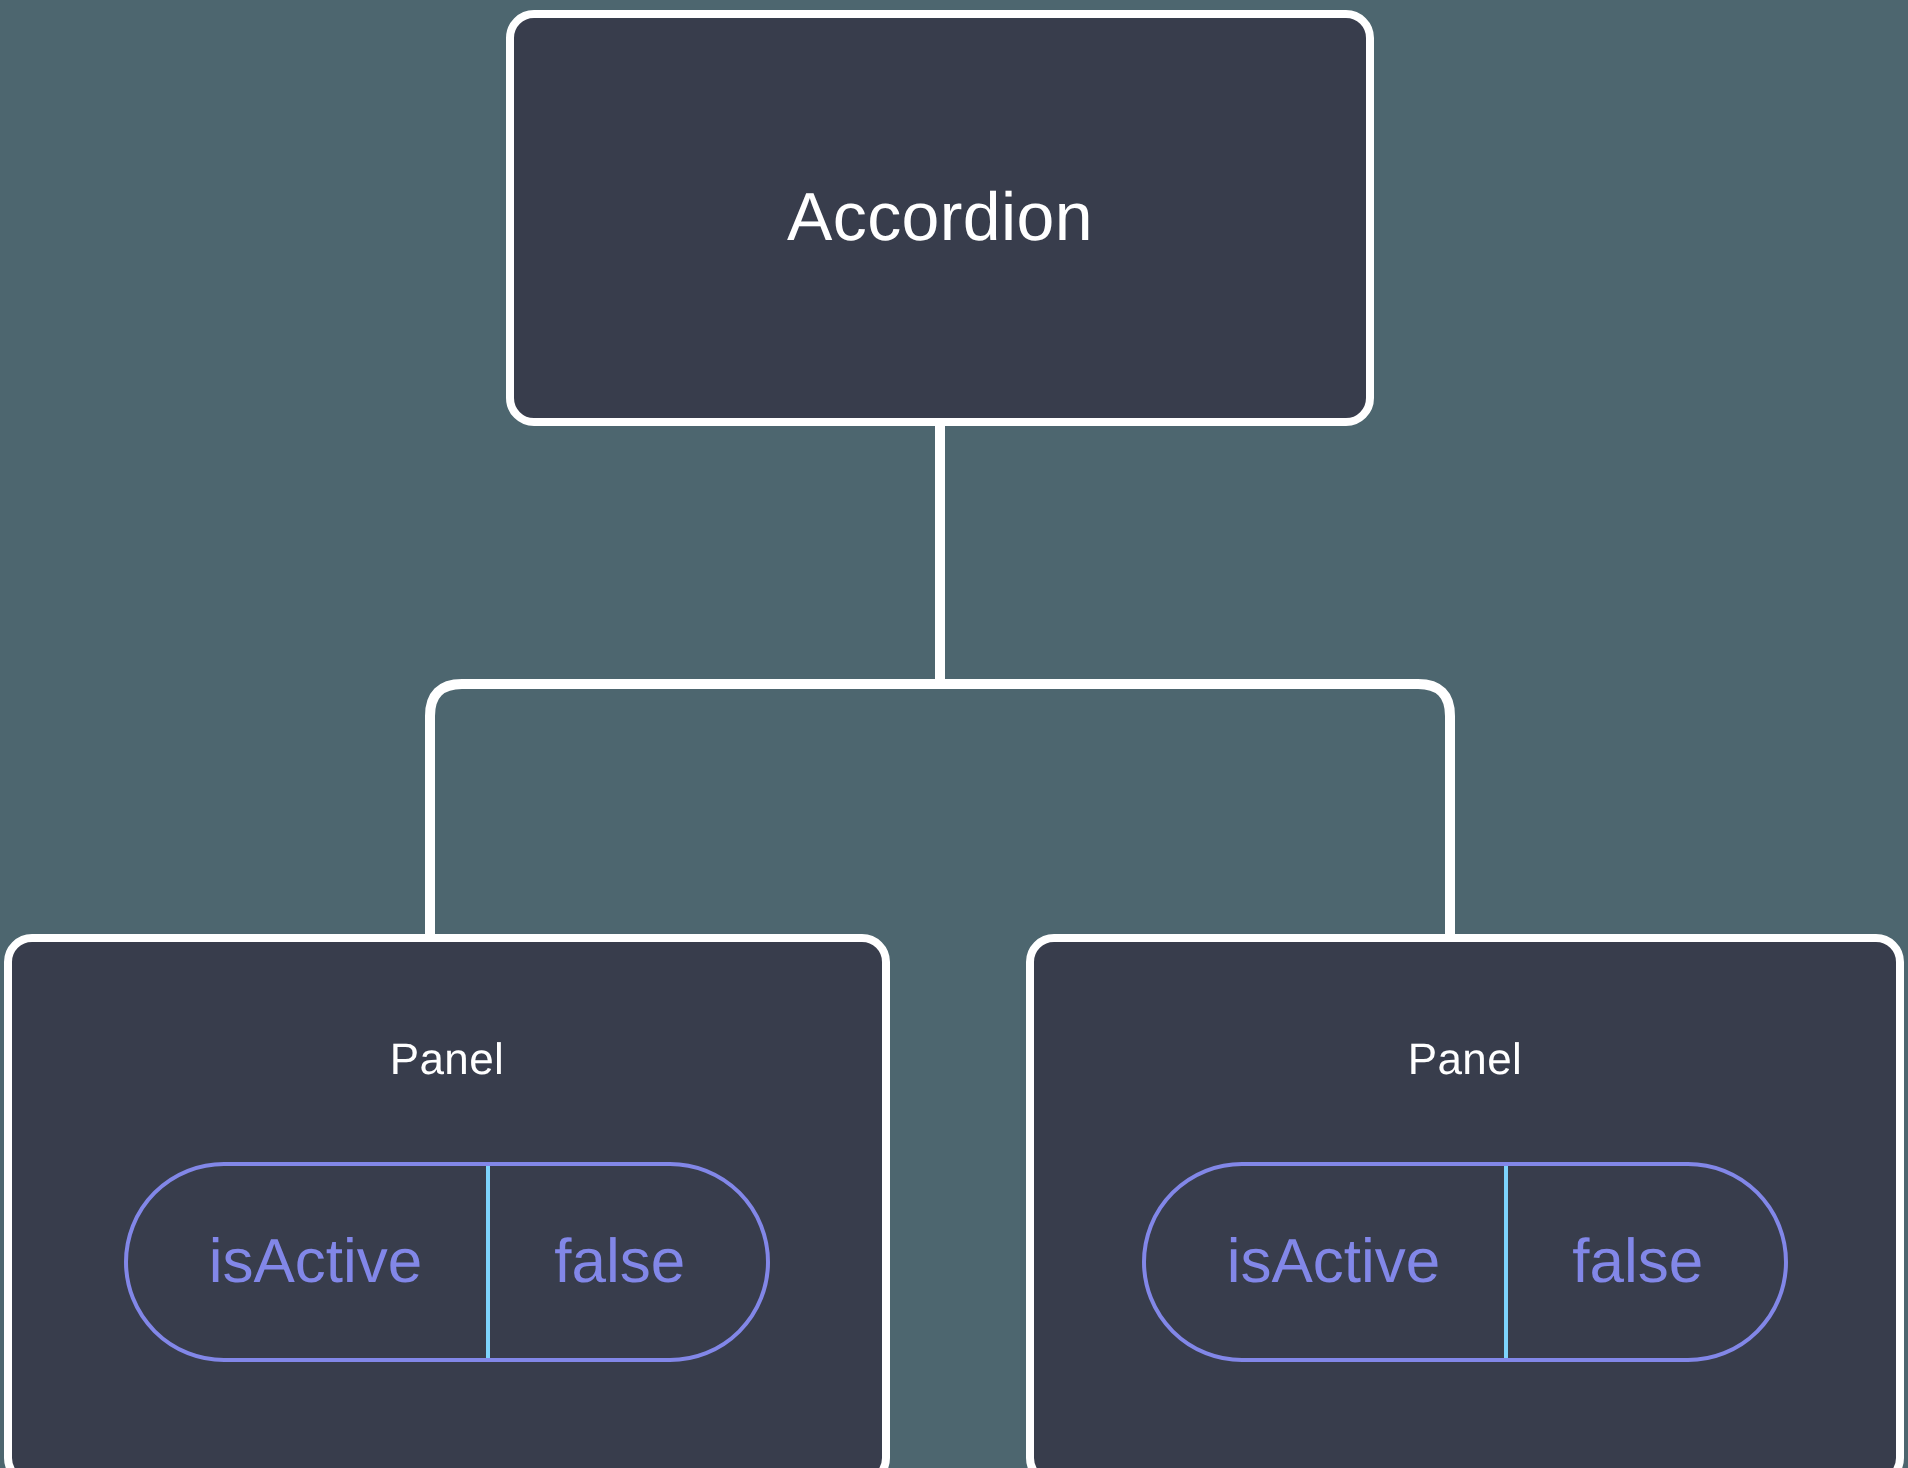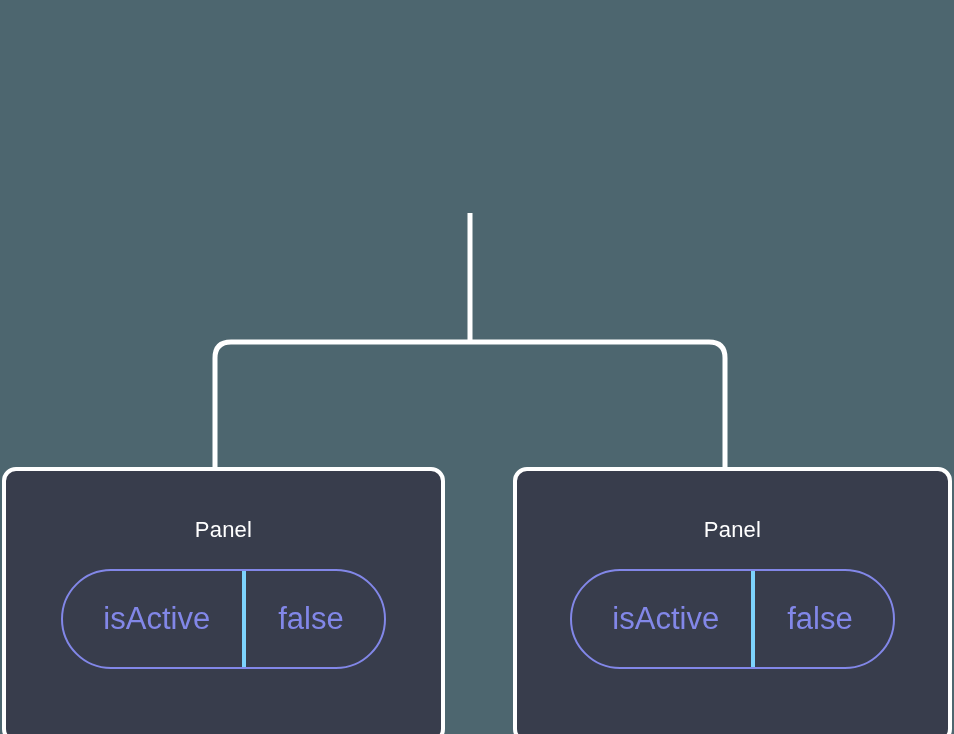--- a/index.html
+++ b/index.html
@@ -74,21 +74,21 @@
   .node-title {
     color: #ffffff;
     font-size: 22px;
     font-weight: 400;
     letter-spacing: 0.2px;
     white-space: nowrap;
   }
 
   
   .state-pill {
-    margin-top: 26px;
+    margin-top: 38px;
     height: 100px;
     display: flex;
     align-items: stretch;
     border: 2px solid #8287e8;
     border-radius: 50px;
     background: transparent;
     overflow: hidden;
   }
 
   .state-key,
@@ -101,37 +101,40 @@
     font-weight: 400;
     white-space: nowrap;
   }
 
   .state-key {
     padding: 0 32px 0 40px;
   }
 
   .state-value {
     padding: 0 40px 0 32px;
-    border-left: 4px solid #7dd3fc;
+    border-left: 2px solid #7dd3fc;
   }
 </style>
 </head>
 <body>
 
 <div id="canvas">
 
   <svg id="edges" viewBox="0 0 954 734" width="954" height="734" fill="none" xmlns="http://www.w3.org/2000/svg">
 
     <path d="M 470 213 L 470 342" stroke="#ffffff" stroke-width="5" stroke-linecap="butt"></path>
 
     <path d="M 470 342 L 231 342 Q 215 342 215 358 L 215 469" stroke="#ffffff" stroke-width="5" stroke-linecap="butt"></path>
 
     <path d="M 470 342 L 709 342 Q 725 342 725 358 L 725 469" stroke="#ffffff" stroke-width="5" stroke-linecap="butt"></path>
   </svg>
 
+  <div class="node node--root">
+    <span class="node-title">Accordion</span>
+  </div>
 
   <div class="node node--panel node--panel-left">
     <span class="node-title">Panel</span>
 
     <div class="state-pill">
       <span class="state-key">isActive</span>
       <span class="state-value">false</span>
     </div>
   </div>
 

